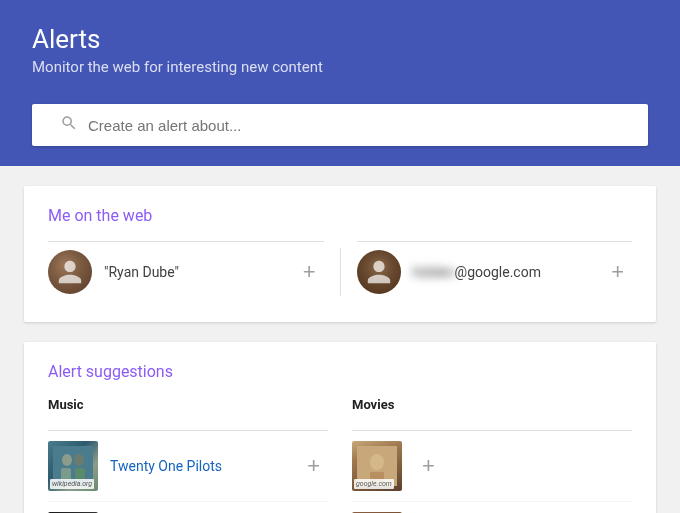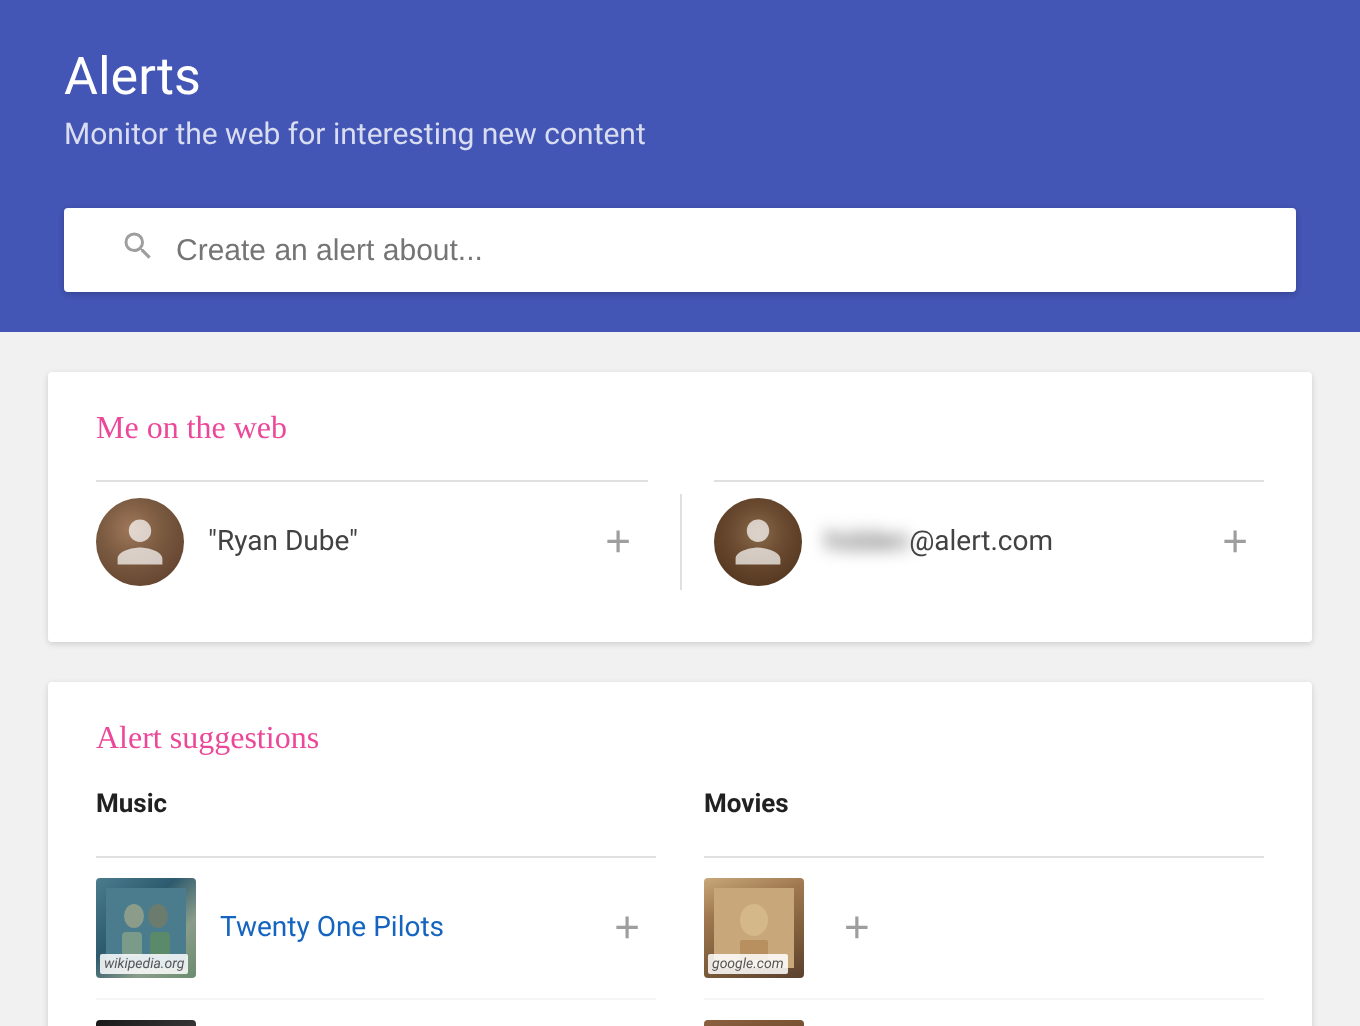--- a/index.html
+++ b/index.html
@@ -65,23 +65,22 @@
     
     .card {
       background: #fff;
       border-radius: 2px;
       box-shadow: 0 1px 3px rgba(0,0,0,0.15);
       padding: 20px 24px;
     }
     .card-title {
       font-size: 16px;
       font-weight: 400;
-      color: #ec4899;
+      color: #8b5cf6;
       margin-bottom: 16px;
-      font-family: Liberation Serif, serif;
     }
 
     
     .me-items {
       display: flex;
       align-items: center;
       gap: 0;
     }
     .me-item {
       display: flex;
@@ -245,21 +244,21 @@
 
       <div class="me-divider"></div>
 
       <div class="me-item">
         <div class="avatar-placeholder ryan-avatar-2">
           <svg width="28" height="28" viewBox="0 0 24 24" fill="rgba(255,255,255,0.7)">
             <path d="M12 12c2.7 0 4.8-2.1 4.8-4.8S14.7 2.4 12 2.4 7.2 4.5 7.2 7.2 9.3 12 12 12zm0 2.4c-3.2 0-9.6 1.6-9.6 4.8v2.4h19.2v-2.4c0-3.2-6.4-4.8-9.6-4.8z"></path>
           </svg>
         </div>
         <span class="me-item-label">
-          <span class="email-blurred">hidden</span><span>@alert.com</span>
+          <span class="email-blurred">hidden</span><span>@google.com</span>
         </span>
         <button class="add-btn">+</button>
       </div>
 
     </div>
   </div>
 
   <div class="card">
     <div class="card-title">Alert suggestions</div>
 

